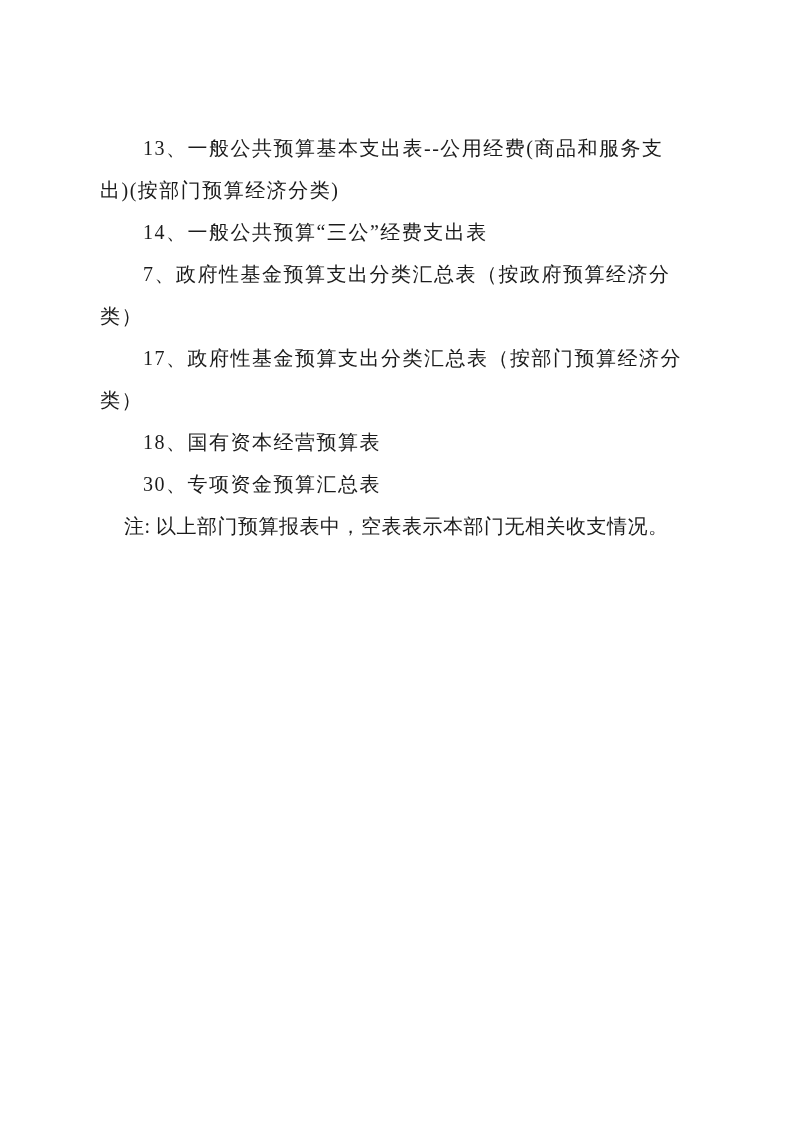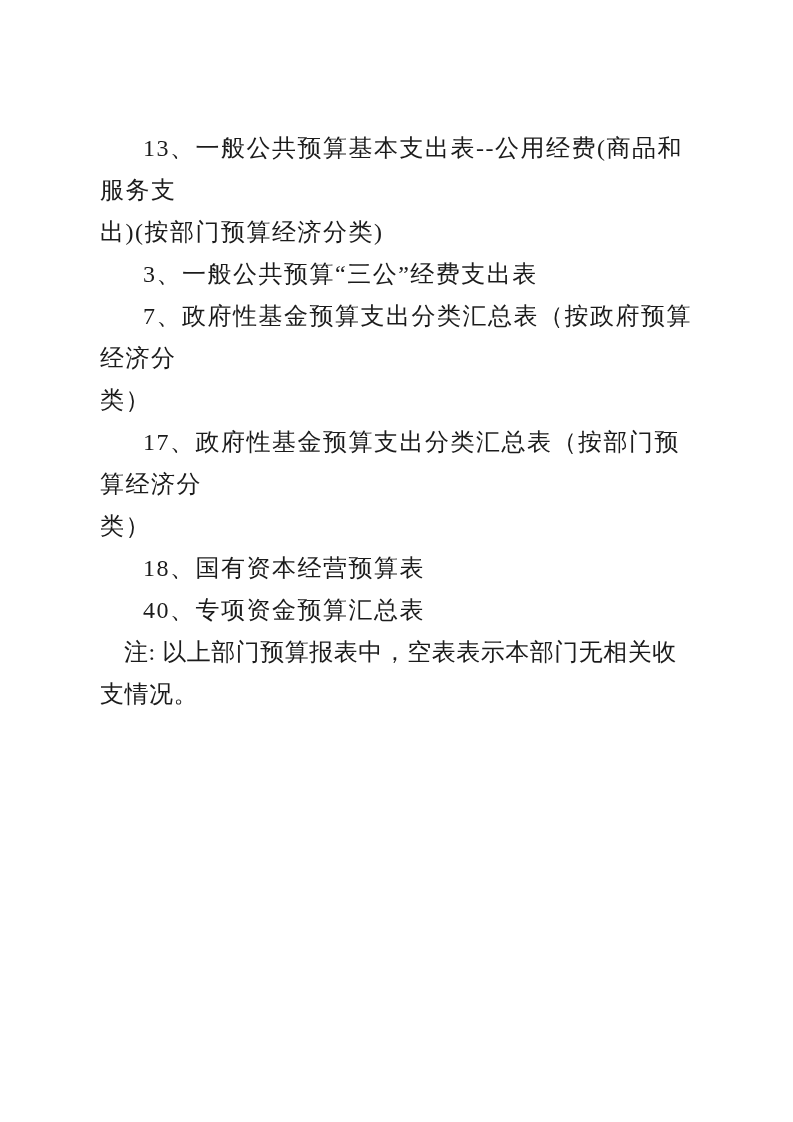--- a/index.html
+++ b/index.html
@@ -17,43 +17,43 @@
   }
   .content {
     position: absolute;
     left: 100px;
     top: 127px;
     width: 595px;
   }
   p.para {
     margin: 0;
     padding: 0;
-    font-size: 24px;
+    font-size: 20px;
     line-height: 42px;
     color: #1b1b1b;
     letter-spacing: 1.5px;
     white-space: pre-line;
     text-indent: 43px;
     font-weight: 400;
   }
   p.para.note {
     letter-spacing: 0.5px;
     text-indent: 24px;
     font-family: Liberation Serif, serif;
   }
 </style>
 </head>
 <body>
 
 <div class="page">
   <div class="content" id="paragraph-container">
       <p class="para">13、一般公共预算基本支出表--公用经费(商品和服务支
 出)(按部门预算经济分类)</p>
-      <p class="para">3、一般公共预算“三公”经费支出表</p>
+      <p class="para">14、一般公共预算“三公”经费支出表</p>
       <p class="para">7、政府性基金预算支出分类汇总表（按政府预算经济分
 类）</p>
       <p class="para">17、政府性基金预算支出分类汇总表（按部门预算经济分
 类）</p>
       <p class="para">18、国有资本经营预算表</p>
-      <p class="para">40、专项资金预算汇总表</p>
+      <p class="para">30、专项资金预算汇总表</p>
       <p class="para note">注: 以上部门预算报表中，空表表示本部门无相关收支情况。</p>
     </div>
 </div>
 
 </body></html>

